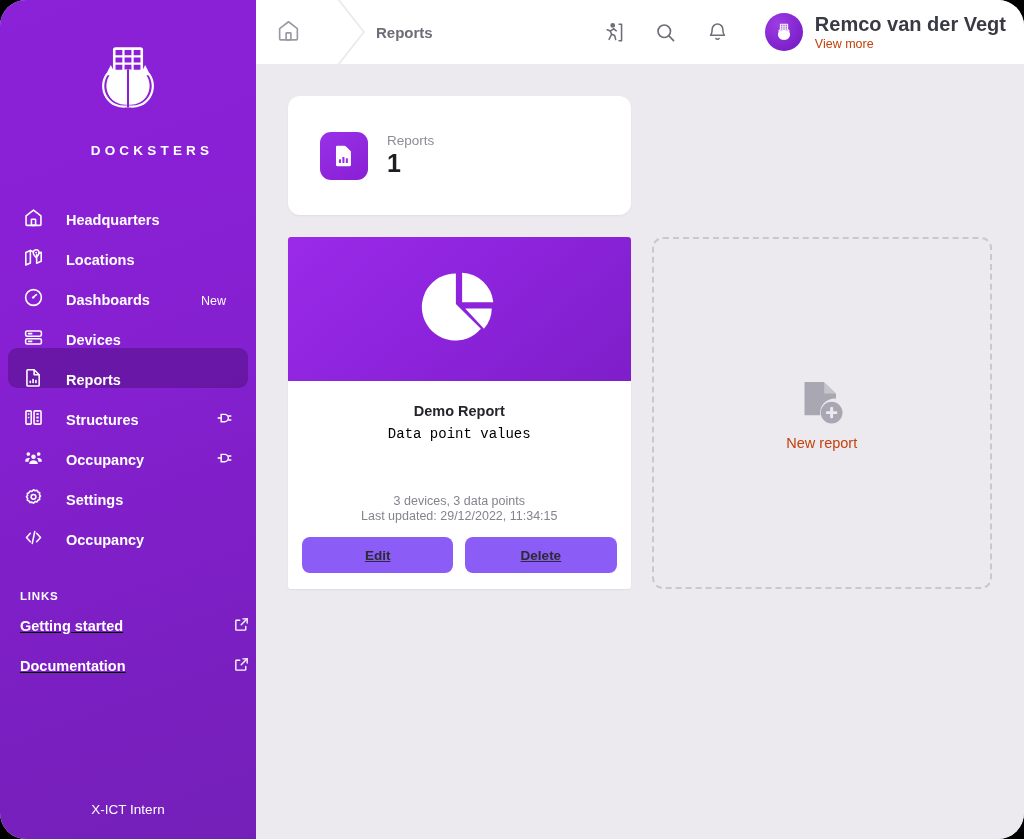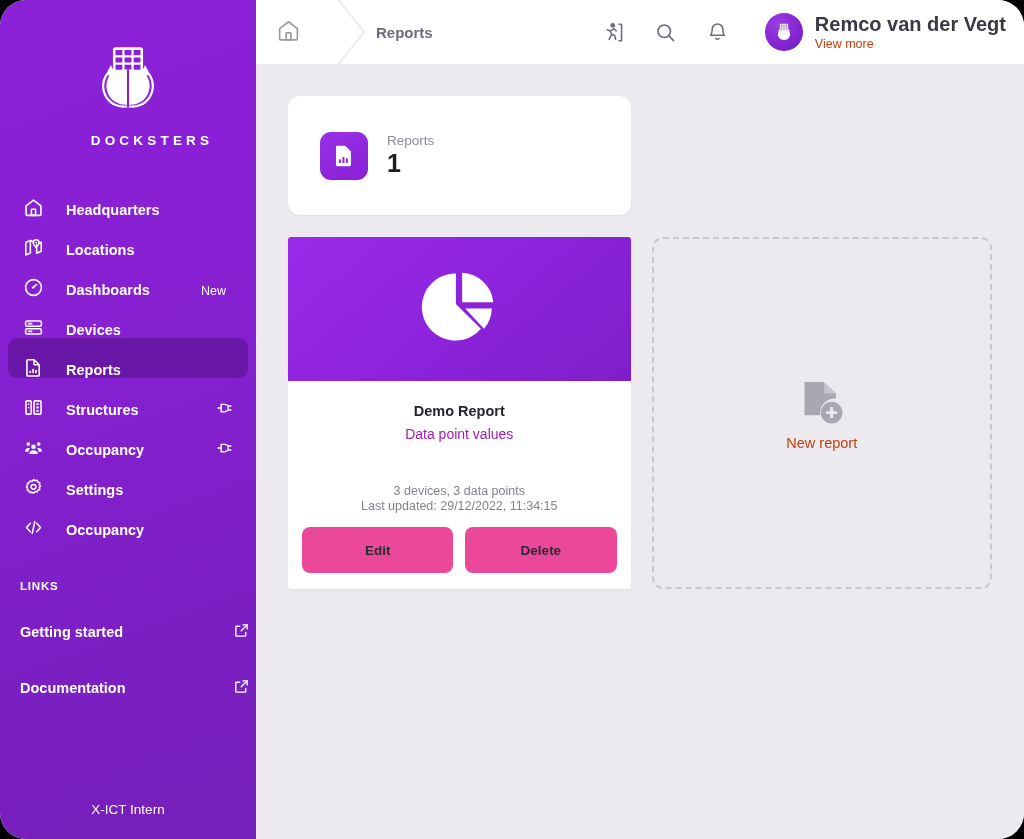--- a/index.html
+++ b/index.html
@@ -25,21 +25,21 @@
     display: flex; flex-direction: column;
     flex: 0 0 256px;
     position: relative;
   }
   .logo-wrap {
     padding-top: 34px;
     display: flex; flex-direction: column; align-items: center;
   }
   .logo-mark { width: 86px; height: 86px; }
   .logo-text {
-    margin-top: 13px;
+    margin-top: 23px;
     color: #fff;
     font-size: 13.5px;
     font-weight: bold;
     letter-spacing: 4.2px;
     padding-left: 48px;
   }
 
   .nav { margin-top: 30px; display: flex; flex-direction: column; }
   .nav-item {
     height: 40px;
@@ -71,24 +71,25 @@
 
   .links-head {
     margin-top: 42px;
     padding-left: 20px;
     color: #fff;
     font-size: 11.5px;
     font-weight: bold;
     letter-spacing: 0.8px;
   }
   .link-item {
-    height: 32px; margin-top: 24px;
+    height: 32px; margin-top: 8px;
     padding: 0 6px 0 20px;
     display: flex; align-items: center; justify-content: space-between;
     cursor: pointer;
+    text-decoration: underline;
   }
   .link-item .lbl { color: #fff; font-size: 14.5px; font-weight: bold; }
   .sidebar-footer {
     margin-top: auto;
     padding-bottom: 22px;
     text-align: center;
     color: #fff;
     font-size: 13.5px;
   }
 
@@ -150,28 +151,28 @@
     box-shadow: 0 1px 2px rgba(0,0,0,0.05);
   }
   .report-hero {
     height: 144px;
     background: linear-gradient(140deg, #9a2ae8 0%, #8e24dd 45%, #7e1ec9 100%);
     display: flex; align-items: center; justify-content: center;
   }
   .report-body { padding: 22px 14px 0 14px; text-align: center; flex: 1 1 auto;
     display: flex; flex-direction: column; }
   .report-title { font-size: 14.5px; font-weight: bold; color: #24242c; }
-  .report-sub { font-size: 14px; color: #a21caf; margin-top: 7px; }
+  .report-sub { font-size: 14px; color: #000000; margin-top: 7px; font-family: Liberation Mono, monospace; }
   .report-meta { margin-top: auto; font-size: 12.5px; color: #84838e; line-height: 1.26; }
   .report-actions { display: flex; gap: 12px; padding: 12px 14px 16px 14px; }
   .btn {
-    flex: 1 1 0; height: 46px; border: none; border-radius: 8px;
-    background: #ec4899; color: #2b2b33;
+    flex: 1 1 0; height: 36px; border: none; border-radius: 8px;
+    background: #8b5cf6; color: #2b2b33;
     font-size: 13.5px; font-weight: bold;
-    font-family: "Liberation Sans", sans-serif; cursor: pointer;
+    font-family: "Liberation Sans", sans-serif; cursor: pointer; text-decoration: underline;
   }
 
   .new-card {
     width: 341px; height: 352px;
     border: 2px dashed #c9c8d1; border-radius: 11px;
     display: flex; flex-direction: column;
     align-items: center; justify-content: center;
   }
   .new-label { font-size: 14.5px; color: #c2410c; }
 </style>

